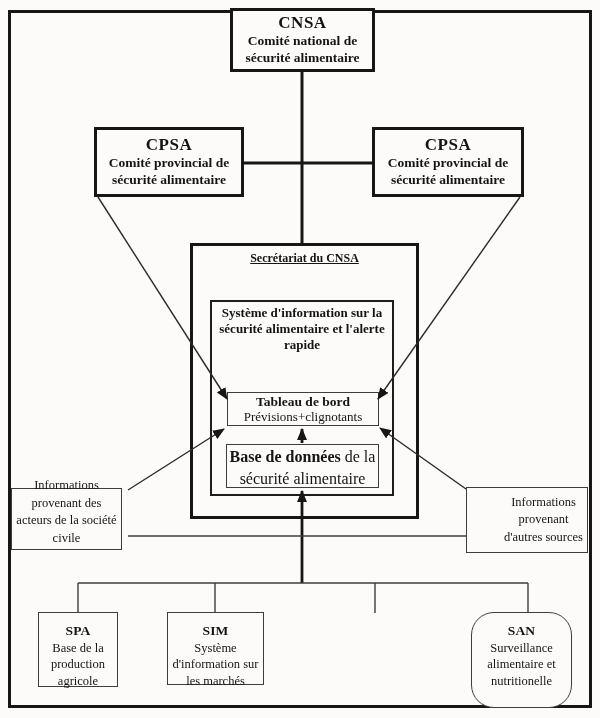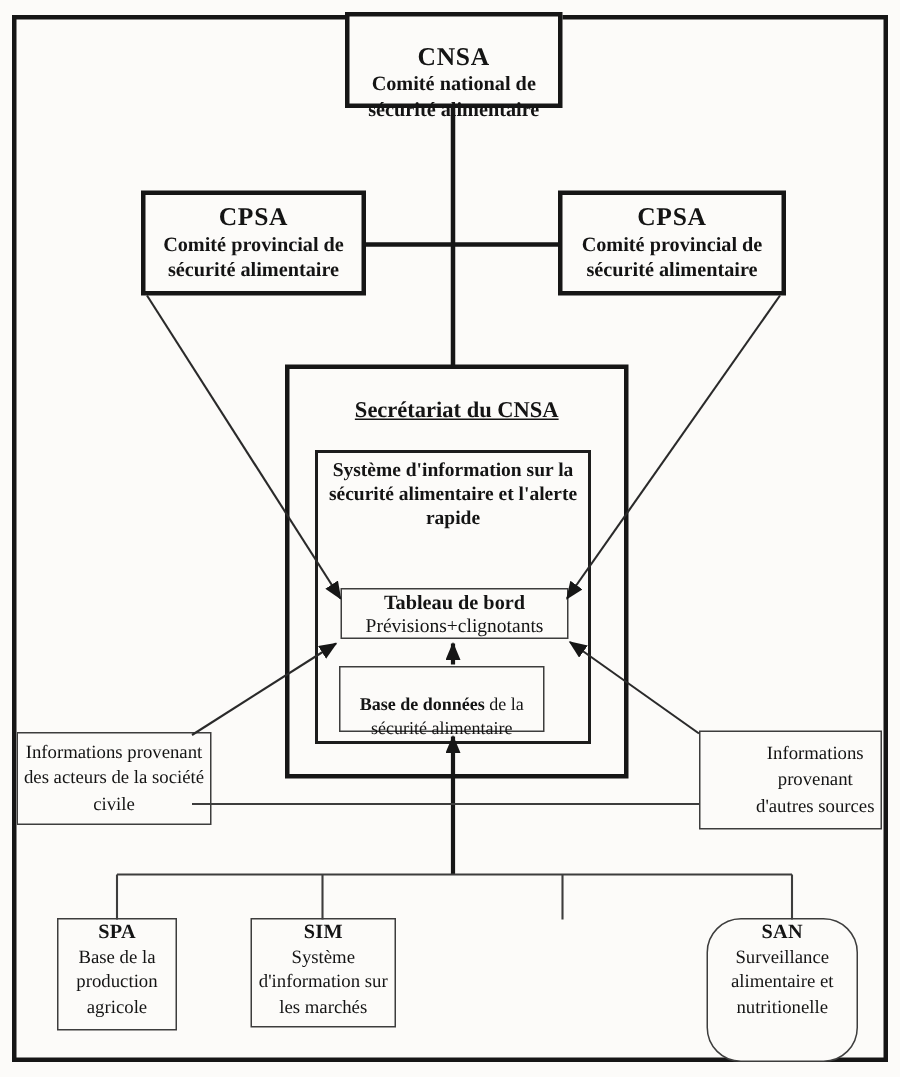--- a/index.html
+++ b/index.html
@@ -9,35 +9,35 @@
          border:3px solid #161616;box-sizing:border-box;}
   svg.wires{position:absolute;left:0;top:0;z-index:6;pointer-events:none;}
   .box{position:absolute;box-sizing:border-box;background:#fcfbf9;text-align:center;z-index:3;}
   .bw3{border:3px solid #161616;}
   .bw2{border:2px solid #1d1d1d;}
   .bw1{border:1.5px solid #3d3d3d;}
   .acr{font-weight:bold;font-size:17px;line-height:1.25;letter-spacing:.5px;}
   .acr.sm{font-size:14px;letter-spacing:.3px;}
   .nm{font-size:13.5px;line-height:1.22;}
   .b{font-weight:bold;}
-  #cnsa{left:230px;top:8px;width:145px;height:64px;padding-top:16px;}
+  #cnsa{left:230px;top:8px;width:145px;height:64px;padding-top:1px;}
   #cpsa-l{left:94px;top:127px;width:150px;height:70px;padding-top:4px;}
   #cpsa-r{left:372px;top:127px;width:152px;height:70px;padding-top:4px;}
   #secretariat{left:190px;top:243px;width:229px;height:276px;z-index:2;}
-  #secretariat .hd{font-weight:bold;font-size:15px;margin-top:20px;text-decoration:underline;}
+  #secretariat .hd{font-weight:bold;font-size:12px;margin-top:5px;text-decoration:underline;}
   #sisaar{left:210px;top:300px;width:184px;height:196px;padding:3px 5px 0 5px;}
   #sisaar .nm{font-size:13px;}
   #tableau{left:227px;top:392px;width:152px;height:34px;padding-top:1px;}
   #tableau .t1{font-weight:bold;font-size:13.5px;line-height:1.15;}
   #tableau .t2{font-size:13px;line-height:1.15;}
-  #base{left:226px;top:444px;width:137px;height:44px;font-size:12px;line-height:1.35;padding-top:16px;}
+  #base{left:226px;top:444px;width:153px;height:44px;font-size:16px;line-height:1.35;padding-top:1px;}
   .info{font-size:12.5px;line-height:1.4;display:flex;align-items:center;justify-content:center;padding:2px 3px;}
-  #info-l{left:11px;top:488px;width:130px;height:62px;}
+  #info-l{left:11px;top:488px;width:111px;height:62px;align-items:flex-end;}
   #info-r{left:466px;top:487px;width:122px;height:66px;padding-left:36px;}
-  .sys{padding-top:0;}
+  .sys{padding-top:10px;}
   .sys .acr{font-size:13.5px;letter-spacing:.2px;}
   .sys .nm{font-size:12.5px;font-weight:normal;line-height:1.32;}
   #spa{left:38px;top:612px;width:80px;height:75px;}
   #sim{left:167px;top:612px;width:97px;height:73px;}
   #sgr{left:322px;top:612px;width:104px;height:73px;}
   #san{left:471px;top:612px;width:101px;height:96px;border-radius:23px;}
 </style>
 </head>
 <body>
 

